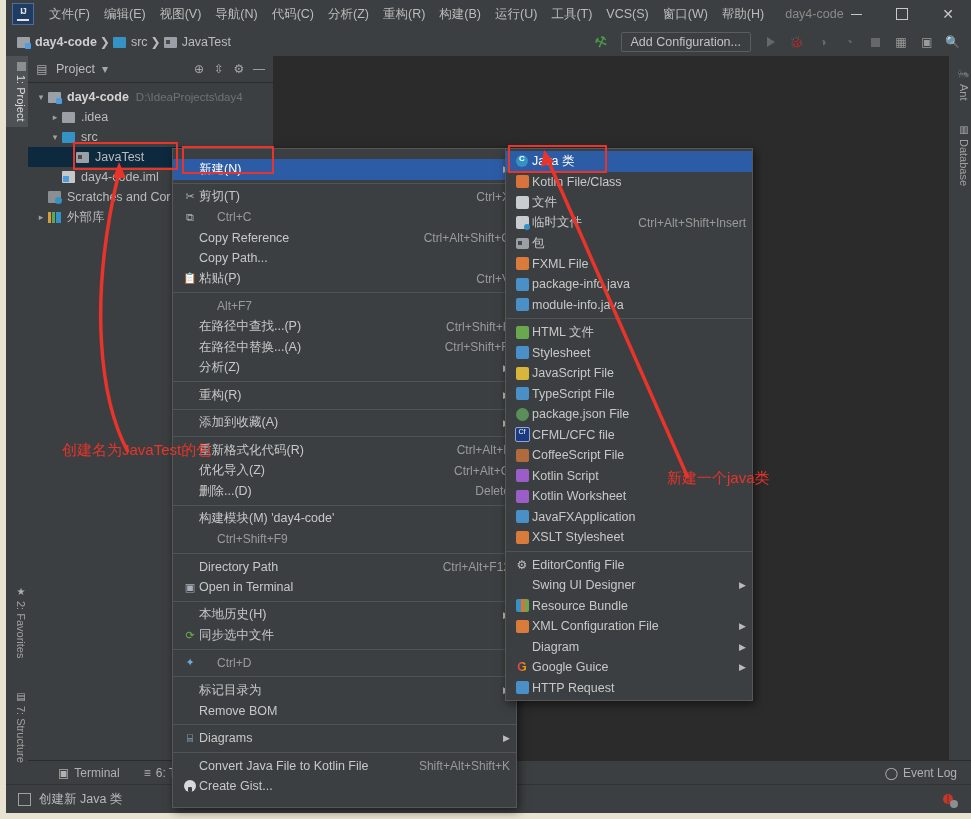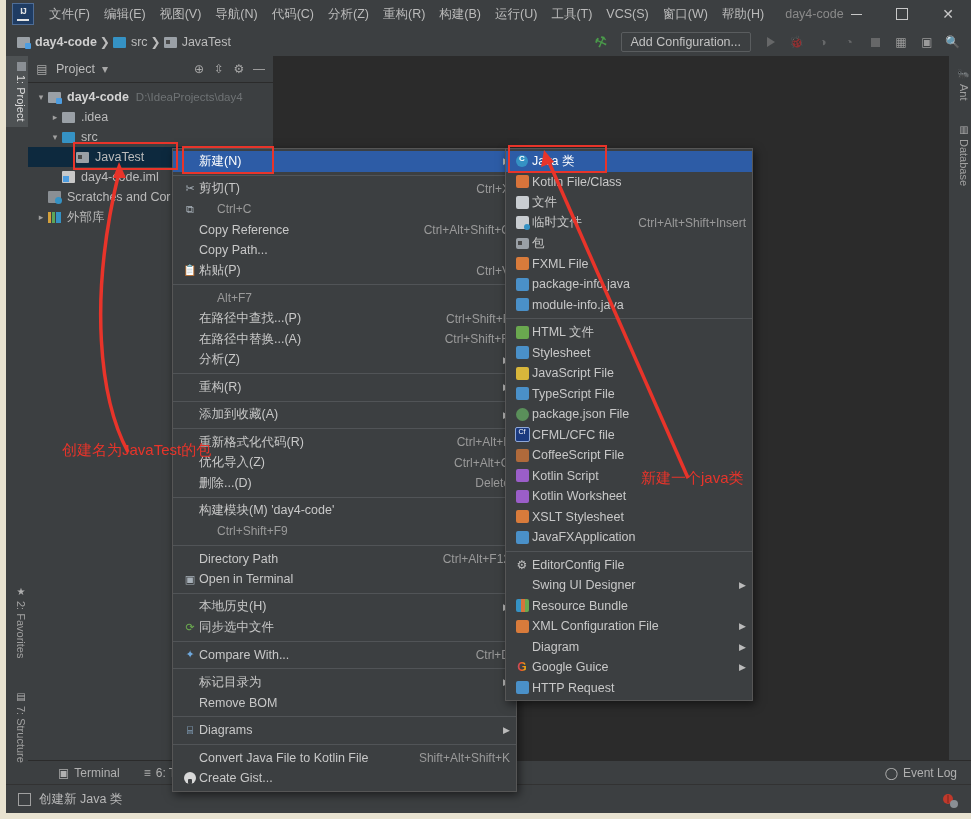--- a/index.html
+++ b/index.html
@@ -90,21 +90,21 @@
   .btmbar{position:absolute;left:28px;right:0;bottom:34px;height:24px;background:#3c3f41;border-top:1px solid #2b2b2b;display:flex;align-items:center;padding-left:30px;}
   .btmitem{display:flex;align-items:center;gap:5px;color:#b0b0b0;font-size:12px;margin-right:24px;}
   .evlog{margin-left:auto;display:flex;align-items:center;gap:5px;padding-right:14px;color:#b0b0b0;font-size:12px;}
   .statusbar{position:absolute;left:6px;right:0;bottom:6px;height:28px;background:#3c3f41;display:flex;align-items:center;padding-left:12px;border-top:1px solid #323232;}
   .statusbar .stxt{color:#b8b8b8;font-size:12.5px;margin-left:8px;}
   .stat-ic{width:11px;height:11px;border:1px solid #a0a0a0;}
   .bugicon{position:absolute;right:12px;bottom:10px;width:18px;height:16px;}
 
   
   .ctxmenu{position:absolute;left:172px;top:148px;width:343px;background:#3c3f41;border:1px solid #565656;
-           box-shadow:2px 3px 9px rgba(0,0,0,.55);padding:2px 0;z-index:40;}
+           box-shadow:2px 3px 9px rgba(0,0,0,.55);padding:10px 0;z-index:40;}
   .mi{height:20.5px;display:flex;align-items:center;padding:0 6px 0 8px;color:#c8c8c8;font-size:12.5px;white-space:nowrap;position:relative;}
   .mi.hl{background:#2d5ca6;color:#ffffff;}
   .mi .mic{width:18px;flex:none;display:flex;align-items:center;justify-content:center;font-size:11px;color:#a7b0b8;}
   .mi .mlbl{flex:1;}
   .mi .mkey{color:#9a9a9a;font-size:12px;margin-left:18px;}
   .mi .marrow{margin-left:14px;color:#bbbbbb;font-size:9px;}
   .msep{height:1px;background:#515457;margin:3px 0;}
 
   
   .submenu{position:absolute;left:505px;top:148px;width:246px;background:#3c3f41;border:1px solid #565656;
@@ -413,21 +413,20 @@
       <span class="marrow">▶</span>
     </div>
     <div class="mi">
       <span class="mic" style="color:#6aa84f;">⟳</span>
       <span class="mlbl">同步选中文件</span>
     </div>
     <div class="msep"></div>
 
     <div class="mi">
       <span class="mic" style="color:#6fa8dc;">✦</span>
-      <span class="mlbl">Compare With...</span>
       <span class="mkey">Ctrl+D</span>
     </div>
     <div class="msep"></div>
 
     <div class="mi">
       <span class="mic"></span>
       <span class="mlbl">标记目录为</span>
       <span class="marrow">▶</span>
     </div>
     <div class="mi">
@@ -559,29 +558,29 @@
       <span class="slbl">Kotlin Script</span>
     </div>
     <div class="si">
       <span class="sic">
           <span class="fi fi-ktscript"></span>
         </span>
       <span class="slbl">Kotlin Worksheet</span>
     </div>
     <div class="si">
       <span class="sic">
+          <span class="fi fi-java"></span>
+        </span>
+      <span class="slbl">JavaFXApplication</span>
+    </div>
+    <div class="si">
+      <span class="sic">
           <span class="fi fi-xslt"></span>
         </span>
       <span class="slbl">XSLT Stylesheet</span>
-    </div>
-    <div class="si">
-      <span class="sic">
-          <span class="fi fi-java"></span>
-        </span>
-      <span class="slbl">JavaFXApplication</span>
     </div>
     <div class="msep"></div>
 
     <div class="si">
       <span class="sic gear-glyph">⚙</span>
       <span class="slbl">EditorConfig File</span>
     </div>
     <div class="si">
       <span class="sic"></span>
       <span class="slbl">Swing UI Designer</span>
@@ -651,15 +650,15 @@
   <svg class="arrowsvg">
 
     <path d="M128 452 C 100 400, 88 300, 119 172" stroke="#e8342a" stroke-width="3.5" fill="none"></path>
     <polygon points="119,162 113,178 126,178" fill="#e8342a"></polygon>
 
     <path d="M688 478 L 548 160" stroke="#e8342a" stroke-width="3.5" fill="none"></path>
     <polygon points="544,150 541,167 554,162" fill="#e8342a"></polygon>
   </svg>
 
   <div class="redtext" style="left:62px;top:441px;">创建名为JavaTest的包</div>
-  <div class="redtext" style="left:641px;top:469px;">新建一个java类</div>
+  <div class="redtext" style="left:667px;top:469px;">新建一个java类</div>
 
 </div>
 
 </body></html>

